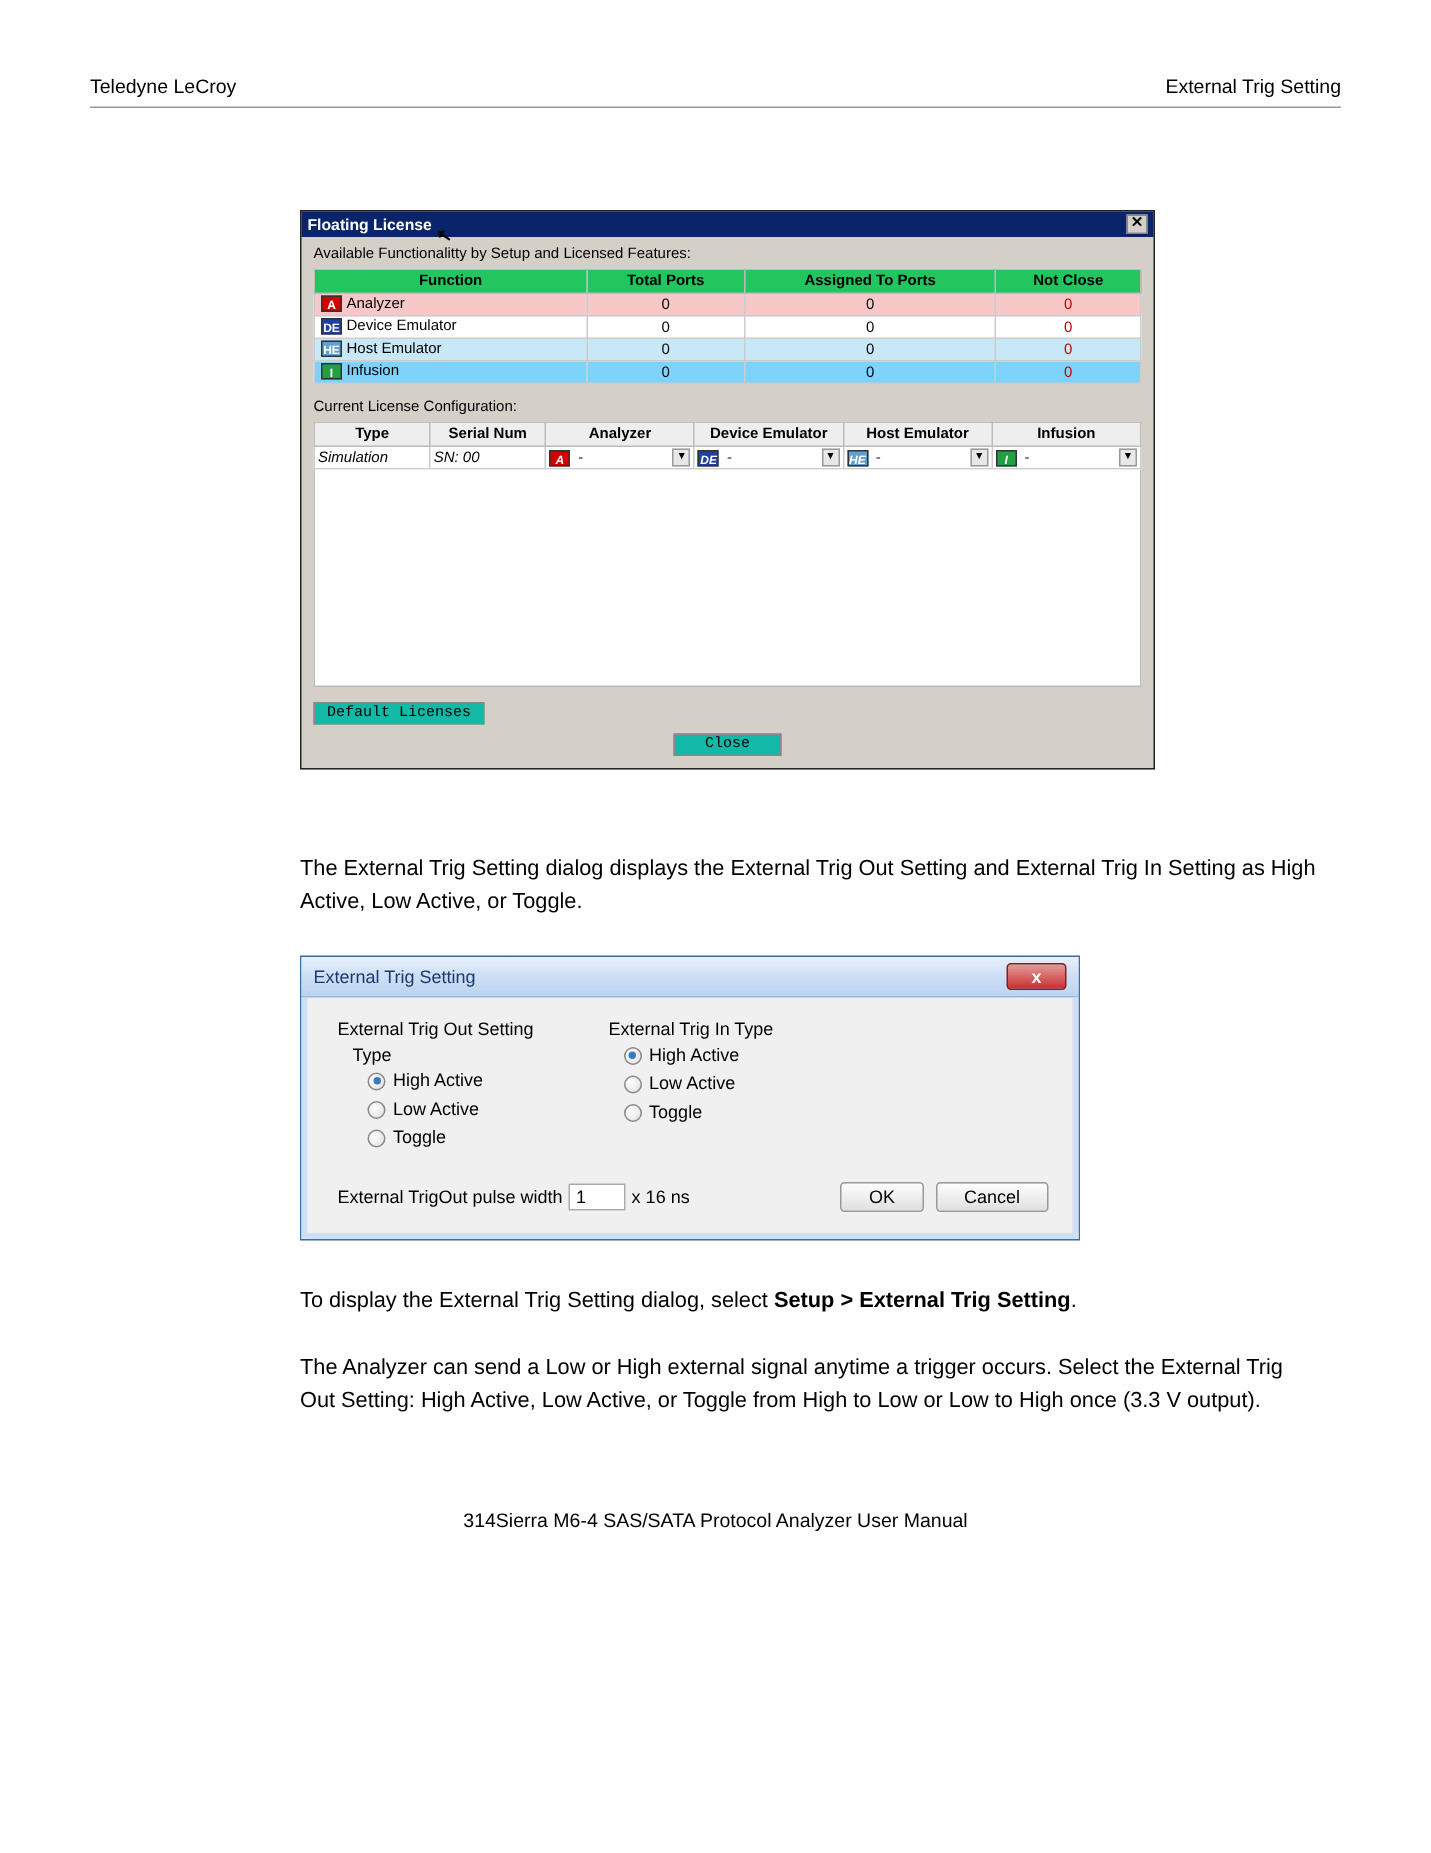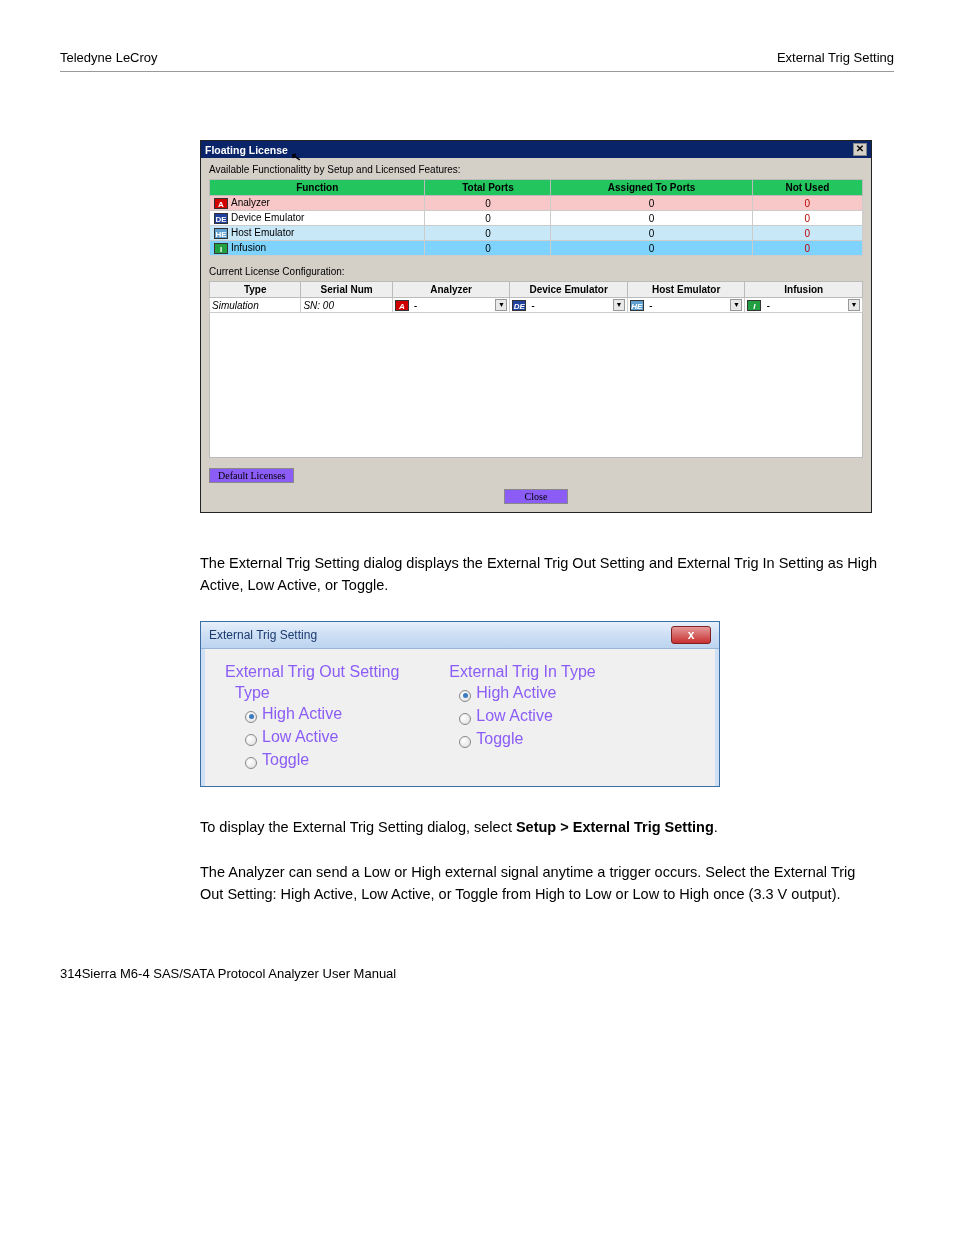--- a/index.html
+++ b/index.html
@@ -17,44 +17,44 @@
     display: flex;
     justify-content: space-between;
     font-size: 13px;
     color: #000;
     border-bottom: 1px solid #999;
     padding-bottom: 6px;
     margin-bottom: 68px;
   }
   .footer-row {
     display: flex;
-    justify-content: flex-start;
+    justify-content: center;
     font-size: 13px;
     color: #000;
     margin-top: 60px;
   }
   .body-text {
     font-size: 14.5px;
     color: #000;
     line-height: 1.5;
     margin-left: 140px;
     margin-right: 15px;
   }
   .body-text p { margin: 24px 0; }
 
   
   .dlg1 {
-    width: 672px;
+    width: 570px;
     margin-left: 140px;
     border: 1px solid #222;
     background: #d4d0c8;
     font-family: Tahoma, Arial, sans-serif;
     font-size: 10px;
     color: #000;
-    margin-bottom: 40px;
+    margin-bottom: 56px;
   }
   .dlg1-title {
     background: #0a246a;
     color: #fff;
     font-weight: bold;
     padding: 2px 4px;
     display: flex;
     align-items: center;
     justify-content: space-between;
     font-size: 10.5px;
@@ -167,25 +167,25 @@
     border: 1px solid #bbb;
     border-top: none;
     margin-bottom: 10px;
   }
   .dlg1-buttons {
     display: flex;
     gap: 6px;
     align-items: flex-start;
   }
   .btn-classic {
-    background: #8b5cf6;
+    background: #14b8a6;
     border: 1px solid #888;
     padding: 1px 8px;
     font-size: 10px;
-    font-family: Liberation Serif, serif;
+    font-family: Liberation Mono, monospace;
   }
   .close-row { text-align: center; margin-top: 6px; }
 
   
   .dlg2 {
     width: 520px;
     margin-left: 140px;
     border: 1px solid #3a6ea5;
     font-family: "Segoe UI", Tahoma, Arial, sans-serif;
     background: #f0f0f0;
@@ -212,21 +212,21 @@
     font-size: 12px;
     line-height: 16px;
   }
   .dlg2-body {
     padding: 14px 16px 12px 20px;
     display: flex;
     gap: 50px;
     border-left: 4px solid #cfe0f5;
     border-right: 4px solid #cfe0f5;
   }
-  .group { font-size: 16px; color: #8b5cf6; }
+  .group { font-size: 12px; color: #000000; }
   .group-title { margin-bottom: 3px; }
   .sub-title { margin-left: 10px; margin-bottom: 3px; }
   .radio-row {
     display: flex;
     align-items: flex-end;
     gap: 5px;
     margin-left: 20px;
     margin-bottom: 5px;
   }
   .radio {
@@ -286,21 +286,21 @@
     </div>
     <div class="dlg1-body">
       <div class="label-small">Available Functionalitty by Setup and Licensed Features:</div>
 
       <table class="func-table">
         <tbody>
             <tr>
           <th style="width:33%">Function</th>
           <th>Total Ports</th>
           <th>Assigned To Ports</th>
-          <th>Not Used</th>
+          <th>Not Close</th>
         </tr>
         <tr class="row-a">
           <td class="fn"><span class="fn-icon ic-a">A</span><span>Analyzer</span></td>
           <td>0</td>
           <td>0</td>
           <td class="not-used">0</td>
         </tr>
         <tr class="row-de">
           <td class="fn"><span class="fn-icon ic-de">DE</span><span>Device Emulator</span></td>
           <td>0</td>
@@ -414,20 +414,28 @@
         <div class="radio-row" style="margin-left:10px">
           <span class="radio"></span>
           <span>Low Active</span>
         </div>
         <div class="radio-row" style="margin-left:10px">
           <span class="radio"></span>
           <span>Toggle</span>
         </div>
       </div>
     </div>
+    <div class="dlg2-footer">
+      <span>External TrigOut pulse width</span>
+      <span class="pw-input">1</span>
+      <span>x 16 ns</span>
+      <span style="flex:1"></span>
+      <button class="btn7">OK</button>
+      <button class="btn7">Cancel</button>
+    </div>
   </div>
 
   <div class="body-text">
     <p>
       <span>To display the External Trig Setting dialog, select </span><b>Setup &gt; External Trig Setting</b><span>.</span>
     </p>
     <p>The Analyzer can send a Low or High external signal anytime a trigger occurs. Select the External Trig Out Setting: High Active, Low Active, or Toggle from High to Low or Low to High once (3.3 V output).</p>
   </div>
 
   <div class="footer-row">

